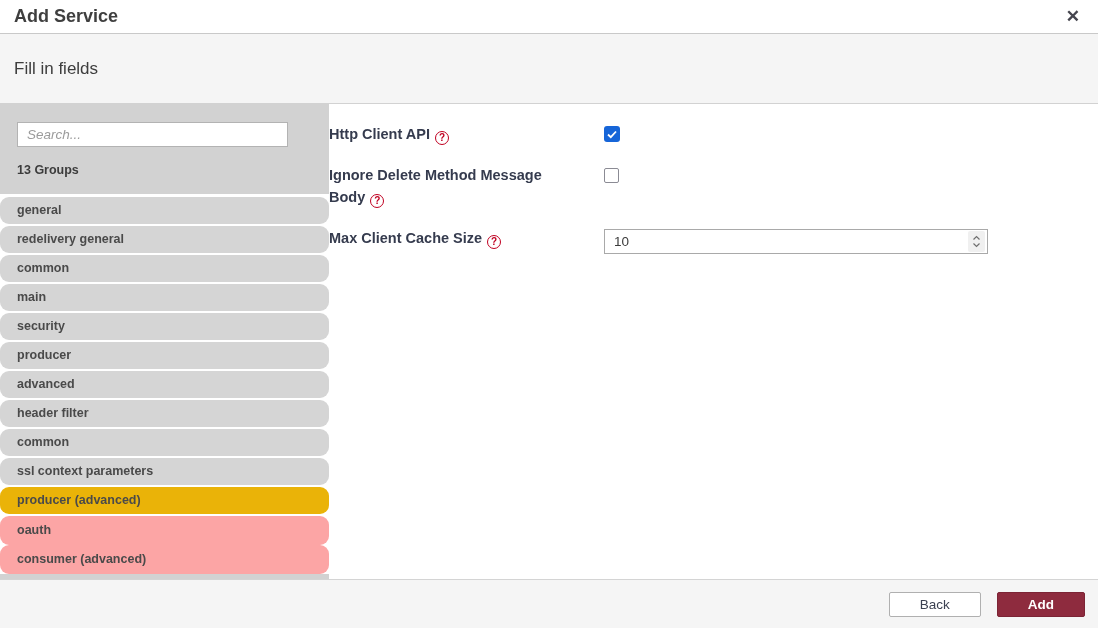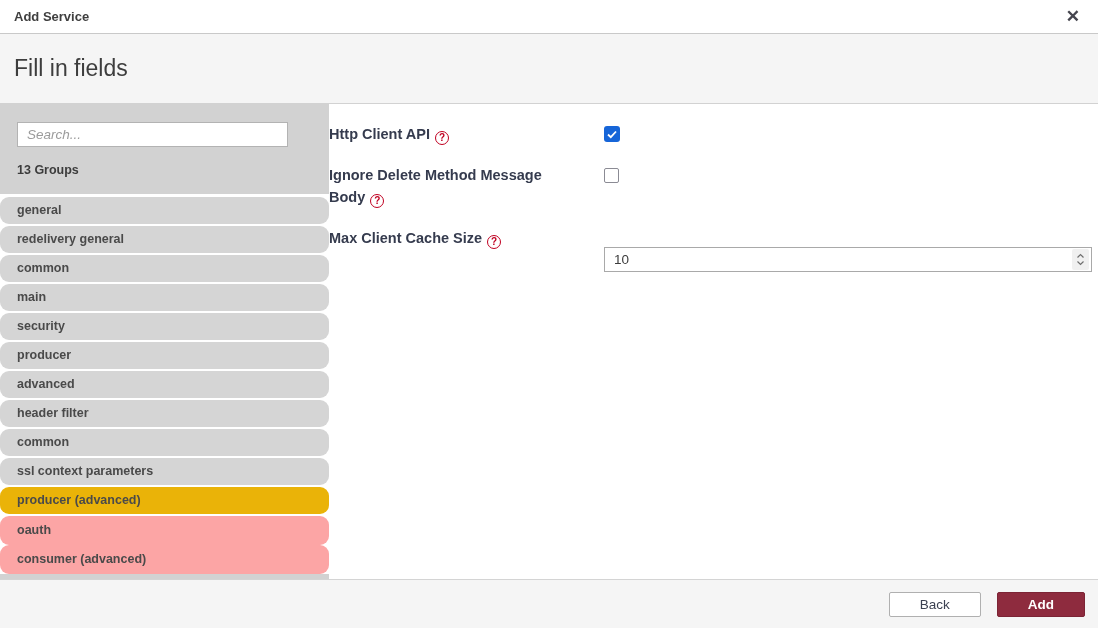--- a/index.html
+++ b/index.html
@@ -2,26 +2,26 @@
 <html><head>
 <meta charset="utf-8">
 <style>
   * { margin:0; padding:0; box-sizing:border-box; }
   html,body { background:#fff; }
   body { font-family:"Liberation Sans", sans-serif; }
   .modal { width:1098px; height:629px; position:relative; background:#fff; overflow:hidden; }
 
   
   .header { height:34px; border-bottom:1px solid #c9c9c9; display:flex; align-items:center; padding:0 14px; background:#fff; }
-  .header-title { font-size:13px; font-weight:700; color:#3f3f3f; }
+  .header-title { font-size:18px; font-weight:700; color:#3f3f3f; }
   .close-btn { margin-left:auto; font-size:17px; font-weight:700; color:#45454e; cursor:pointer; line-height:1; padding:2px 4px; }
 
   
   .band { height:70px; background:#f5f5f5; border-bottom:1px solid #d2d2d2; display:flex; align-items:center; padding:0 14px; }
-  .band-title { font-size:23px; font-weight:400; color:#3d3d3d; }
+  .band-title { font-size:17px; font-weight:400; color:#3d3d3d; }
 
   
   .body { display:flex; height:475px; }
 
   
   .sidebar { width:329px; display:flex; flex-direction:column; background:#fff; flex-shrink:0; }
   .sidebar-top { background:#d2d2d2; padding:18px 17px 0 17px; height:90px; margin-bottom:3px; flex-shrink:0; }
   .search-input { width:271px; height:25px; border:1px solid #b3b3b3; padding:0 9px; font-size:13.5px; color:#b91c1c; background:#fff; font-family:"Liberation Sans", sans-serif; outline:none; }
   .search-input::placeholder { font-style:italic; color:#9b9b9b; }
   .groups-count { margin-top:16px; font-size:12.5px; font-weight:700; color:#3c3c3c; }
@@ -32,21 +32,21 @@
 
   
   .main { flex:1; background:#fff; padding-top:19px; }
   .form-row { display:flex; align-items:flex-start; margin-bottom:19px; }
   .row-label { width:238px; text-align:left; font-size:14.5px; font-weight:700; color:#353b4e; line-height:22px; }
   .help-icon { display:inline-flex; width:14px; height:14px; border:1px solid #c00021; border-radius:50%; color:#c00021; font-size:10px; font-weight:700; align-items:center; justify-content:center; margin-left:5px; vertical-align:-2px; cursor:pointer; }
   .row-control { margin-left:37px; }
   .checkbox { cursor:pointer; }
   .checkbox.checked { width:16px; height:16px; margin-top:3px; background:#1665d8; border-radius:3px; display:flex; align-items:center; justify-content:center; }
   .checkbox.unchecked { width:15px; height:15px; margin-top:4px; background:#fff; border:1.5px solid #8b8b94; border-radius:2px; }
-  .num-input-wrap { position:relative; width:488px; margin-top:20px; }
+  .num-input-wrap { position:relative; width:384px; margin-top:2px; }
   .num-input { width:100%; height:25px; border:1px solid #a9a9a9; padding:0 24px 0 9px; font-size:13.5px; color:#3c3c3c; font-family:"Liberation Sans", sans-serif; outline:none; background:#fff; }
   .spinner { position:absolute; right:3px; top:2px; width:17px; height:21px; background:#f0f0f0; border-radius:2px; display:flex; align-items:center; justify-content:center; cursor:pointer; }
 
   
   .footer { height:49px; background:#f5f5f5; border-top:1px solid #d4d4d4; display:flex; align-items:center; justify-content:flex-end; padding-right:13px; }
   .btn { font-family:"Liberation Sans", sans-serif; font-size:13.5px; border-radius:2px; cursor:pointer; padding:4px 30px; }
   .btn-back { background:#fff; border:1px solid #b0b0b0; color:#3b4151; margin-right:16px; }
   .btn-add { background:#8e2b3e; border:1px solid #7c2435; color:#fff; font-weight:600; }
 </style>
 </head>

